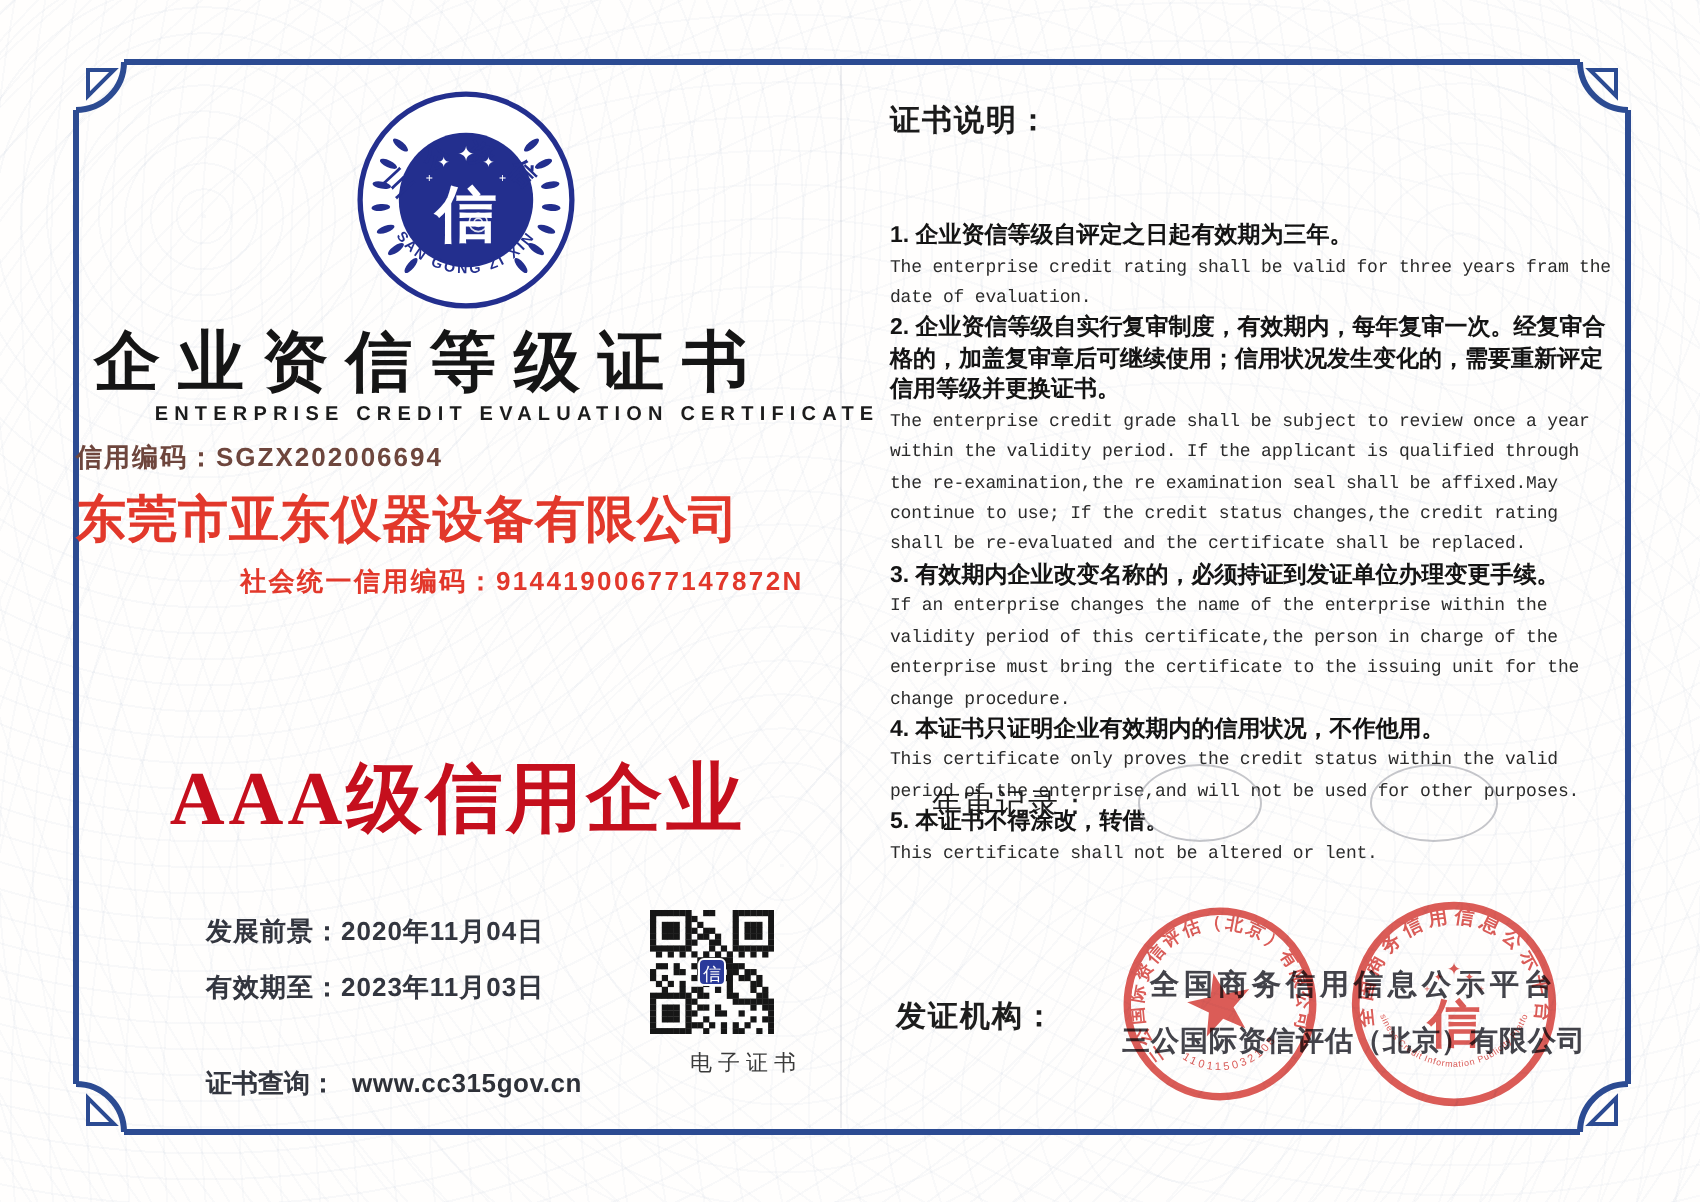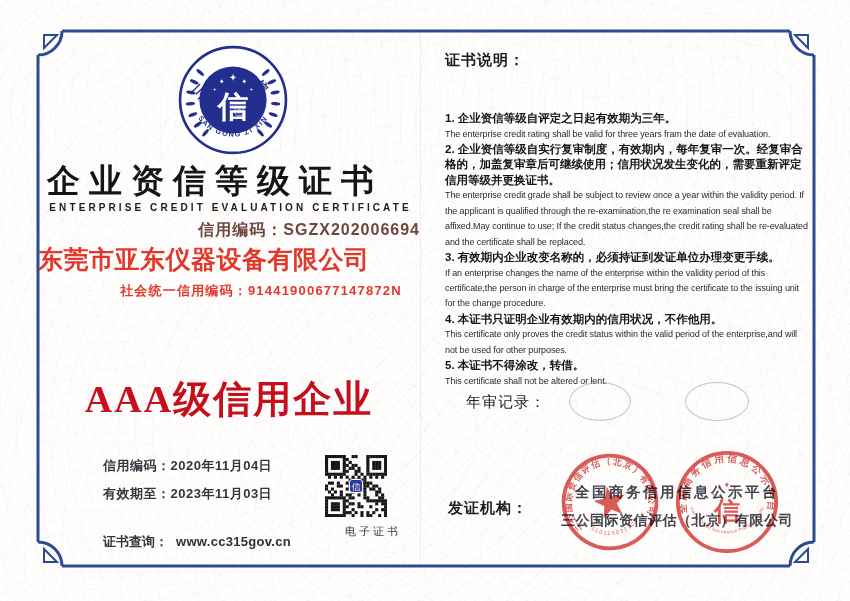--- a/index.html
+++ b/index.html
@@ -23,25 +23,25 @@
   
   .front{position:absolute;left:38px;top:31px;width:382px;height:535px;}
   .front .emblem{position:absolute;left:139px;top:13px;}
   .cert-title{
     position:absolute;left:0;top:128px;width:100%;margin:0;text-align:left;
     font-family:"Liberation Serif","DejaVu Serif",serif;
     font-size:33px;font-weight:bold;color:#151515;letter-spacing:9px;text-indent:9px;
   }
   .cert-title-en{
     position:absolute;left:0;top:171px;width:100%;text-align:center;
-    font-size:10px;font-weight:bold;color:#1c1c1c;letter-spacing:3.1px;text-indent:3px;
+    font-size:10px;font-weight:bold;color:#1c1c1c;letter-spacing:3.1px;text-indent:3px;padding-left:28px;
   }
   .credit-code{
-    position:absolute;left:0;top:189px;width:100%;text-align:right;
-    font-size:16px;font-weight:bold;color:#6e463d;letter-spacing:1px;
+    position:absolute;left:0;top:189px;width:100%;text-align:left;
+    font-size:13px;font-weight:bold;color:#6e463d;letter-spacing:1px;
   }
   .company{
     position:absolute;left:0;top:212px;width:100%;text-align:left;
     font-size:25px;font-weight:bold;color:#e2382b;letter-spacing:0.5px;
   }
   .social-code{
     position:absolute;left:0;top:251px;width:100%;text-align:center;
     font-size:13px;font-weight:bold;color:#e2382b;letter-spacing:1.2px;margin-left:32px;
   }
   .body-par{
@@ -71,21 +71,21 @@
 
   
   .back{position:absolute;left:437px;top:31px;width:372px;height:477px;}
   .back-heading{
     position:absolute;left:8px;top:20px;margin:0;
     font-size:15px;font-weight:bold;color:#1b1b1b;letter-spacing:1px;
   }
   .items{position:absolute;left:8px;top:48px;width:364px;margin-top:32px;}
   .items .cn{font-size:11.5px;font-weight:600;color:#141414;line-height:15.5px;}
   .items .en{
-    font-family:Liberation Sans, sans-serif;
+    font-family:Liberation Mono, monospace;
     font-size:9px;color:#2b2b2b;line-height:15.4px;letter-spacing:-0.1px;
   }
   .annual-label{
     position:absolute;left:13px;top:362px;
     font-size:15px;font-weight:400;color:#1d1d1d;letter-spacing:1px;margin-left:16px;
   }
   .oval{position:absolute;border:1px solid rgba(150,152,160,0.55);border-radius:50%;}
   .oval1{left:132px;top:351px;width:60px;height:37px;}
   .oval2{left:248px;top:351px;width:62px;height:37px;}
   .issuer-label{
@@ -165,21 +165,21 @@
     </svg>
 
     <h1 class="cert-title">企业资信等级证书</h1>
     <div class="cert-title-en">ENTERPRISE CREDIT EVALUATION CERTIFICATE</div>
     <div class="credit-code">信用编码：SGZX202006694</div>
     <div class="company">东莞市亚东仪器设备有限公司</div>
     <div class="social-code">社会统一信用编码：91441900677147872N</div>
     <div class="rating">AAA级信用企业</div>
 
     <div class="dates">
-      <div class="dline">信用编码：2020年11月04日</div>
+      <div class="dline">发展前景：2020年11月04日</div>
       <div class="dline">有效期至：2023年11月03日</div>
       <div class="query">
         <span>证书查询：</span><span class="url">www.cc315gov.cn</span>
       </div>
     </div>
 
     <div class="qr-wrap">
       <svg id="qr" width="62" height="62" viewBox="0 0 62 62">
           <rect x="0" y="0" width="3.1023809523809525" height="3.1023809523809525" fill="#161616"></rect>
           <rect x="2.9523809523809526" y="0" width="3.1023809523809525" height="3.1023809523809525" fill="#161616"></rect>

